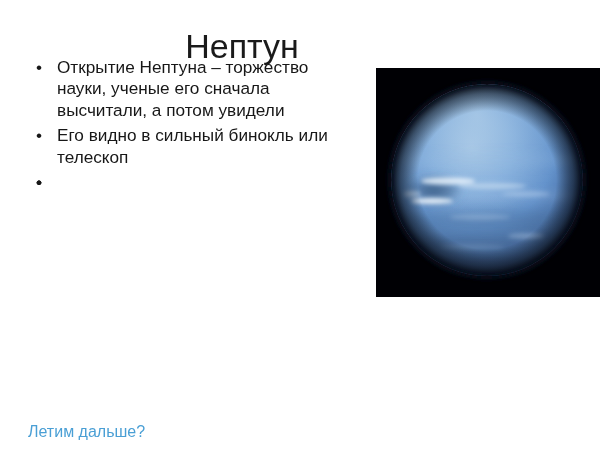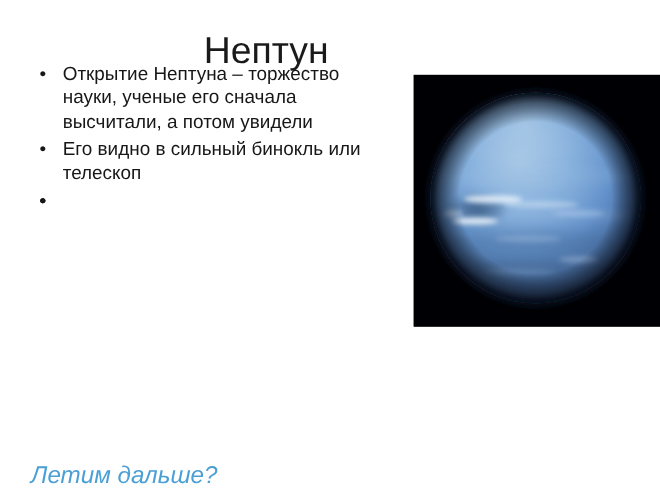--- a/index.html
+++ b/index.html
@@ -68,27 +68,26 @@
     font-size: 17.2px;
     line-height: 21.4px;
     color: #171717;
   }
 
   
   #next-link {
     position: absolute;
     left: 28px;
     top: 421px;
-    font-size: 22px;
+    font-size: 16px;
     line-height: 22px;
     color: #4a9fd5;
     text-decoration: none;
     white-space: nowrap;
     cursor: pointer;
-    font-style: italic;
   }
 
   
   #planet-photo {
     position: absolute;
     left: 376px;
     top: 68px;
     width: 224px;
     height: 229px;
     background: #000004;

